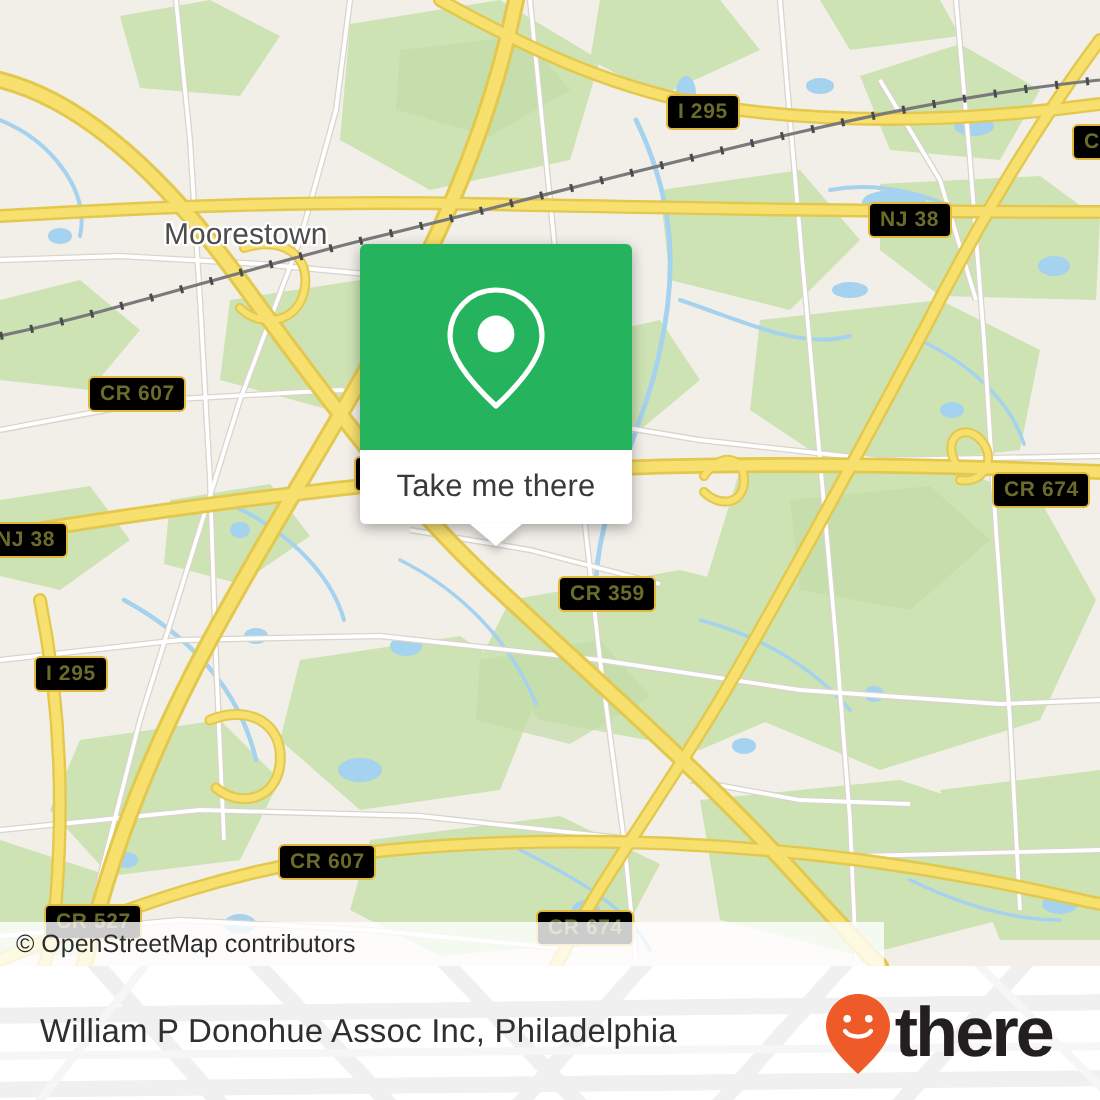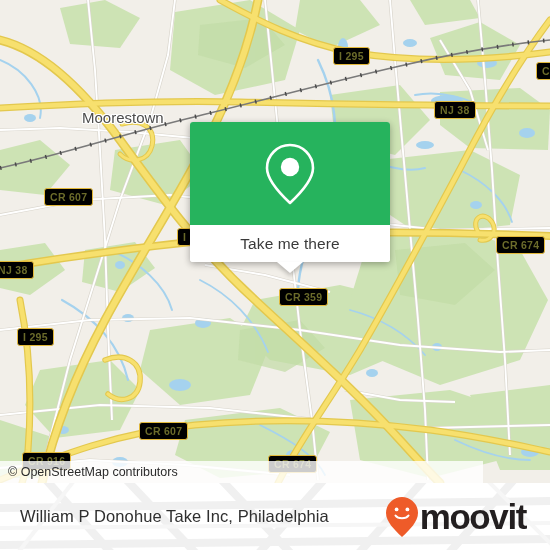--- a/index.html
+++ b/index.html
@@ -75,39 +75,39 @@
     white-space: nowrap;
     box-sizing: border-box;
     line-height: 12px;
   }
 
   
   .attribution {
     position: absolute;
     left: 0;
     bottom: 0;
-    width: 483px;
+    width: 442px;
     height: 22px;
     background: rgba(255,255,255,.80);
     display: flex;
     align-items: center;
   }
   .attribution span {
     font-size: 12.5px;
     color: #2b2b2b;
     padding-left: 8px;
     font-family: "Liberation Sans", sans-serif;
   }
 
   
   .callout {
     position: absolute;
-    left: 190px;
+    left: 180px;
     top: 122px;
-    width: 200px;
+    width: 136px;
     border-radius: 3px;
     box-shadow: 0 2px 7px rgba(0,0,0,.33);
     overflow: visible;
     background: #fff;
   }
   .callout-top {
     height: 103px;
     background: #26b35d;
     border-radius: 3px 3px 0 0;
     display: flex;
@@ -367,21 +367,21 @@
 
 
     <div class="shield" style="left:333px; top:47px;">I 295</div>
     <div class="shield" style="left:434px; top:101px;">NJ 38</div>
     <div class="shield" style="left:44px; top:188px;">CR 607</div>
     <div class="shield" style="left:496px; top:236px;">CR 674</div>
     <div class="shield" style="left:-8px; top:261px;">NJ 38</div>
     <div class="shield" style="left:279px; top:288px;">CR 359</div>
     <div class="shield" style="left:17px; top:328px;">I 295</div>
     <div class="shield" style="left:139px; top:422px;">CR 607</div>
-    <div class="shield" style="left:22px; top:452px;">CR 916</div>
+    <div class="shield" style="left:22px; top:452px;">CR 527</div>
     <div class="shield" style="left:268px; top:455px;">CR 674</div>
     <div class="shield" style="left:536px; top:62px;">C</div>
     <div class="shield" style="left:177px; top:228px;">I</div>
 
     <div class="callout">
       <div class="callout-top">
         <svg width="56" height="66" viewBox="0 0 56 66">
           <path d="M28 4 C 15.3 4, 5 14.3, 5 27 C 5 36.5, 13 48, 28 62
                    C 43 48, 51 36.5, 51 27 C 51 14.3, 40.7 4, 28 4 Z" fill="none" stroke="#ffffff" stroke-width="2.6" stroke-linejoin="round"></path>
           <circle cx="28" cy="26" r="9.2" fill="#ffffff"></circle>
@@ -412,28 +412,28 @@
         <path d="M-10 62 L560 56"></path>
       </g>
       <g stroke="#f6f6f6" stroke-width="4" fill="none">
         <path d="M80 -10 L10 80"></path>
         <path d="M480 -10 L560 70"></path>
         <path d="M-10 45 L560 40"></path>
       </g>
     </svg>
 
     <div class="footer-inner">
-      <div class="footer-title">William P Donohue Take Inc, Philadelphia</div>
+      <div class="footer-title">William P Donohue Assoc Inc, Philadelphia</div>
 
       <div class="brand">
         <svg width="34" height="42" viewBox="0 0 34 42">
           <path d="M17 1 C 8.2 1, 1 8.2, 1 17 C 1 25.5, 9 33.5, 17 41
                    C 25 33.5, 33 25.5, 33 17 C 33 8.2, 25.8 1, 17 1 Z" fill="#ee5b29"></path>
           <circle cx="11.6" cy="13.4" r="1.9" fill="#ffffff"></circle>
           <circle cx="22.4" cy="13.4" r="1.9" fill="#ffffff"></circle>
           <path d="M10.5 19.5 C 13 23.2, 21 23.2, 23.5 19.5" stroke="#ffffff" stroke-width="2.1" fill="none" stroke-linecap="round"></path>
         </svg>
-        <span class="brand-word">moovit</span>
+        <span class="brand-word">there</span>
       </div>
     </div>
   </div>
 
 </div>
 
 </body></html>

